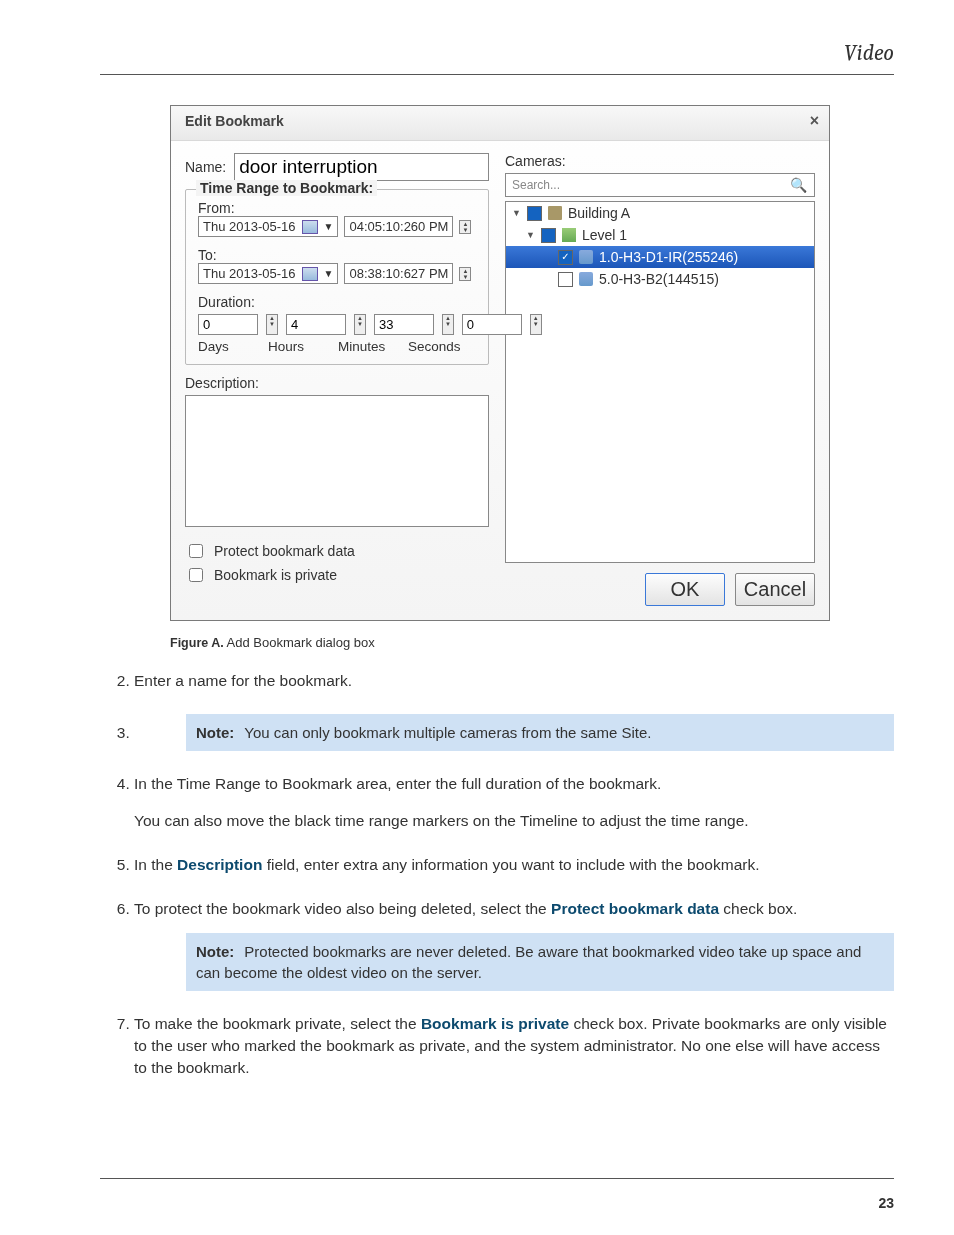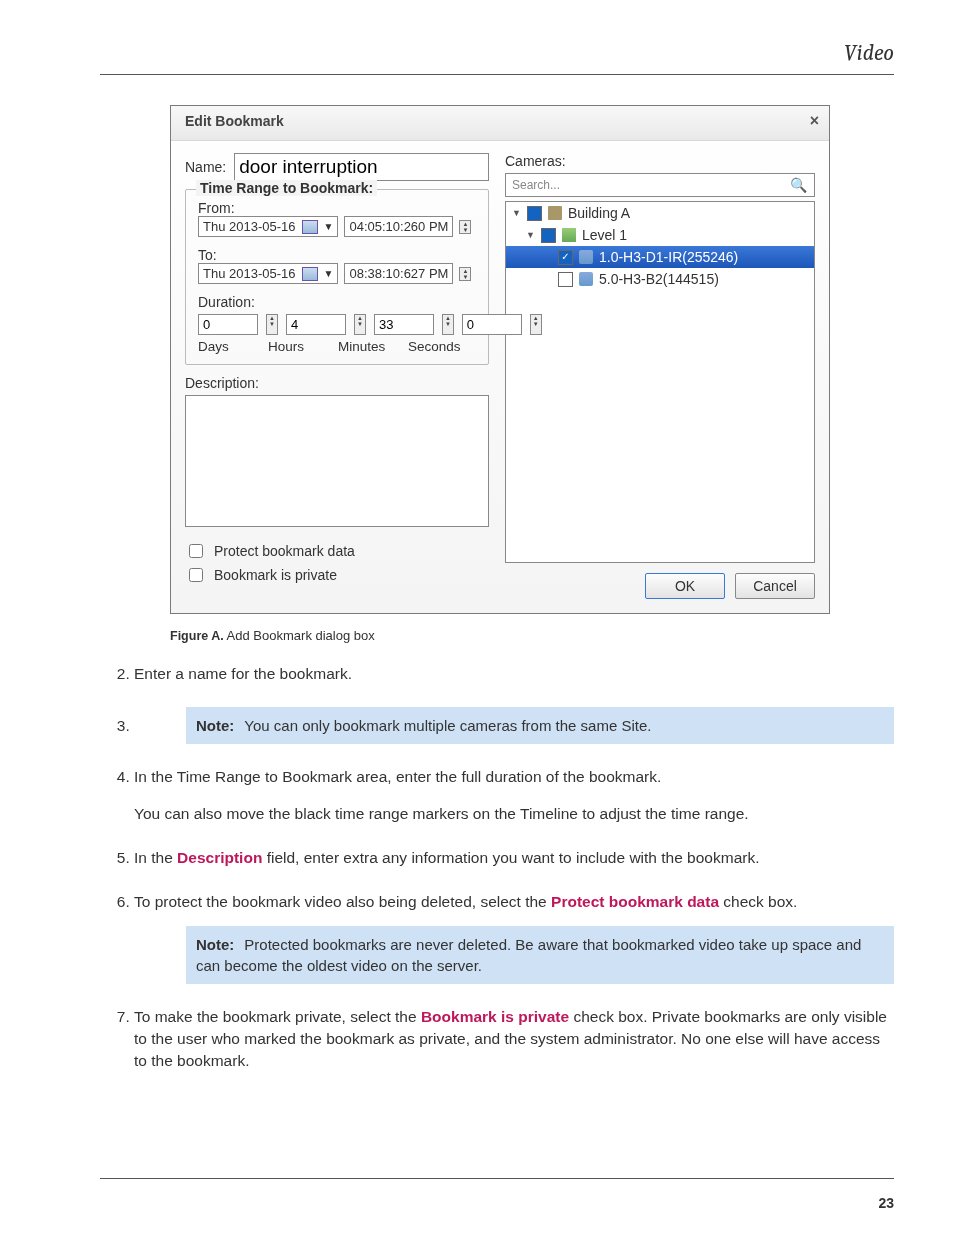--- a/index.html
+++ b/index.html
@@ -125,36 +125,36 @@
   .ic{width:14px;height:14px;display:inline-block;}
   .ic-site{background:#a89868;border-radius:1px;}
   .ic-srv{background:linear-gradient(#9c7,#6a5);}
   .ic-cam{background:linear-gradient(#8ad,#69c);border-radius:2px;}
   .selected{
     background:linear-gradient(#3a78d8,#1c56b8);color:#fff;
   }
   .btn-row{display:flex;justify-content:flex-end;gap:10px;margin-top:10px;}
   .btn{
     border:1px solid #888;background:linear-gradient(#fdfdfd,#e3e3e3);
-    padding:4px 0;width:78px;text-align:center;border-radius:2px;font-size:14px;
+    padding:4px 0;width:78px;text-align:center;border-radius:2px;font-size:20px;
   }
   .btn.default{border:1px solid #3a78d8;}
   
   .caption{margin:14px 0 20px 70px;font-size:13px;}
   .caption b{font-size:12.5px;}
   ol.steps{margin:0 0 0 34px;padding:0;}
   ol.steps>li{margin:0 0 22px 0;line-height:1.4;font-size:15.5px;}
   .note{
     background:#cfe1f4;
     margin:14px 0 14px 52px;
     padding:8px 10px;
     font-size:15px;
   }
   .note b{margin-right:10px;}
-  .link{color:#be185d;font-weight:bold;}
+  .link{color:#0c4a6e;font-weight:bold;}
   .page-num{
     position:absolute;right:60px;bottom:24px;font-weight:bold;font-size:14px;
   }
   .footer-line{
     position:absolute;left:100px;right:60px;bottom:56px;border-top:1px solid #555;
   }
 </style>
 </head>
 <body>
 

